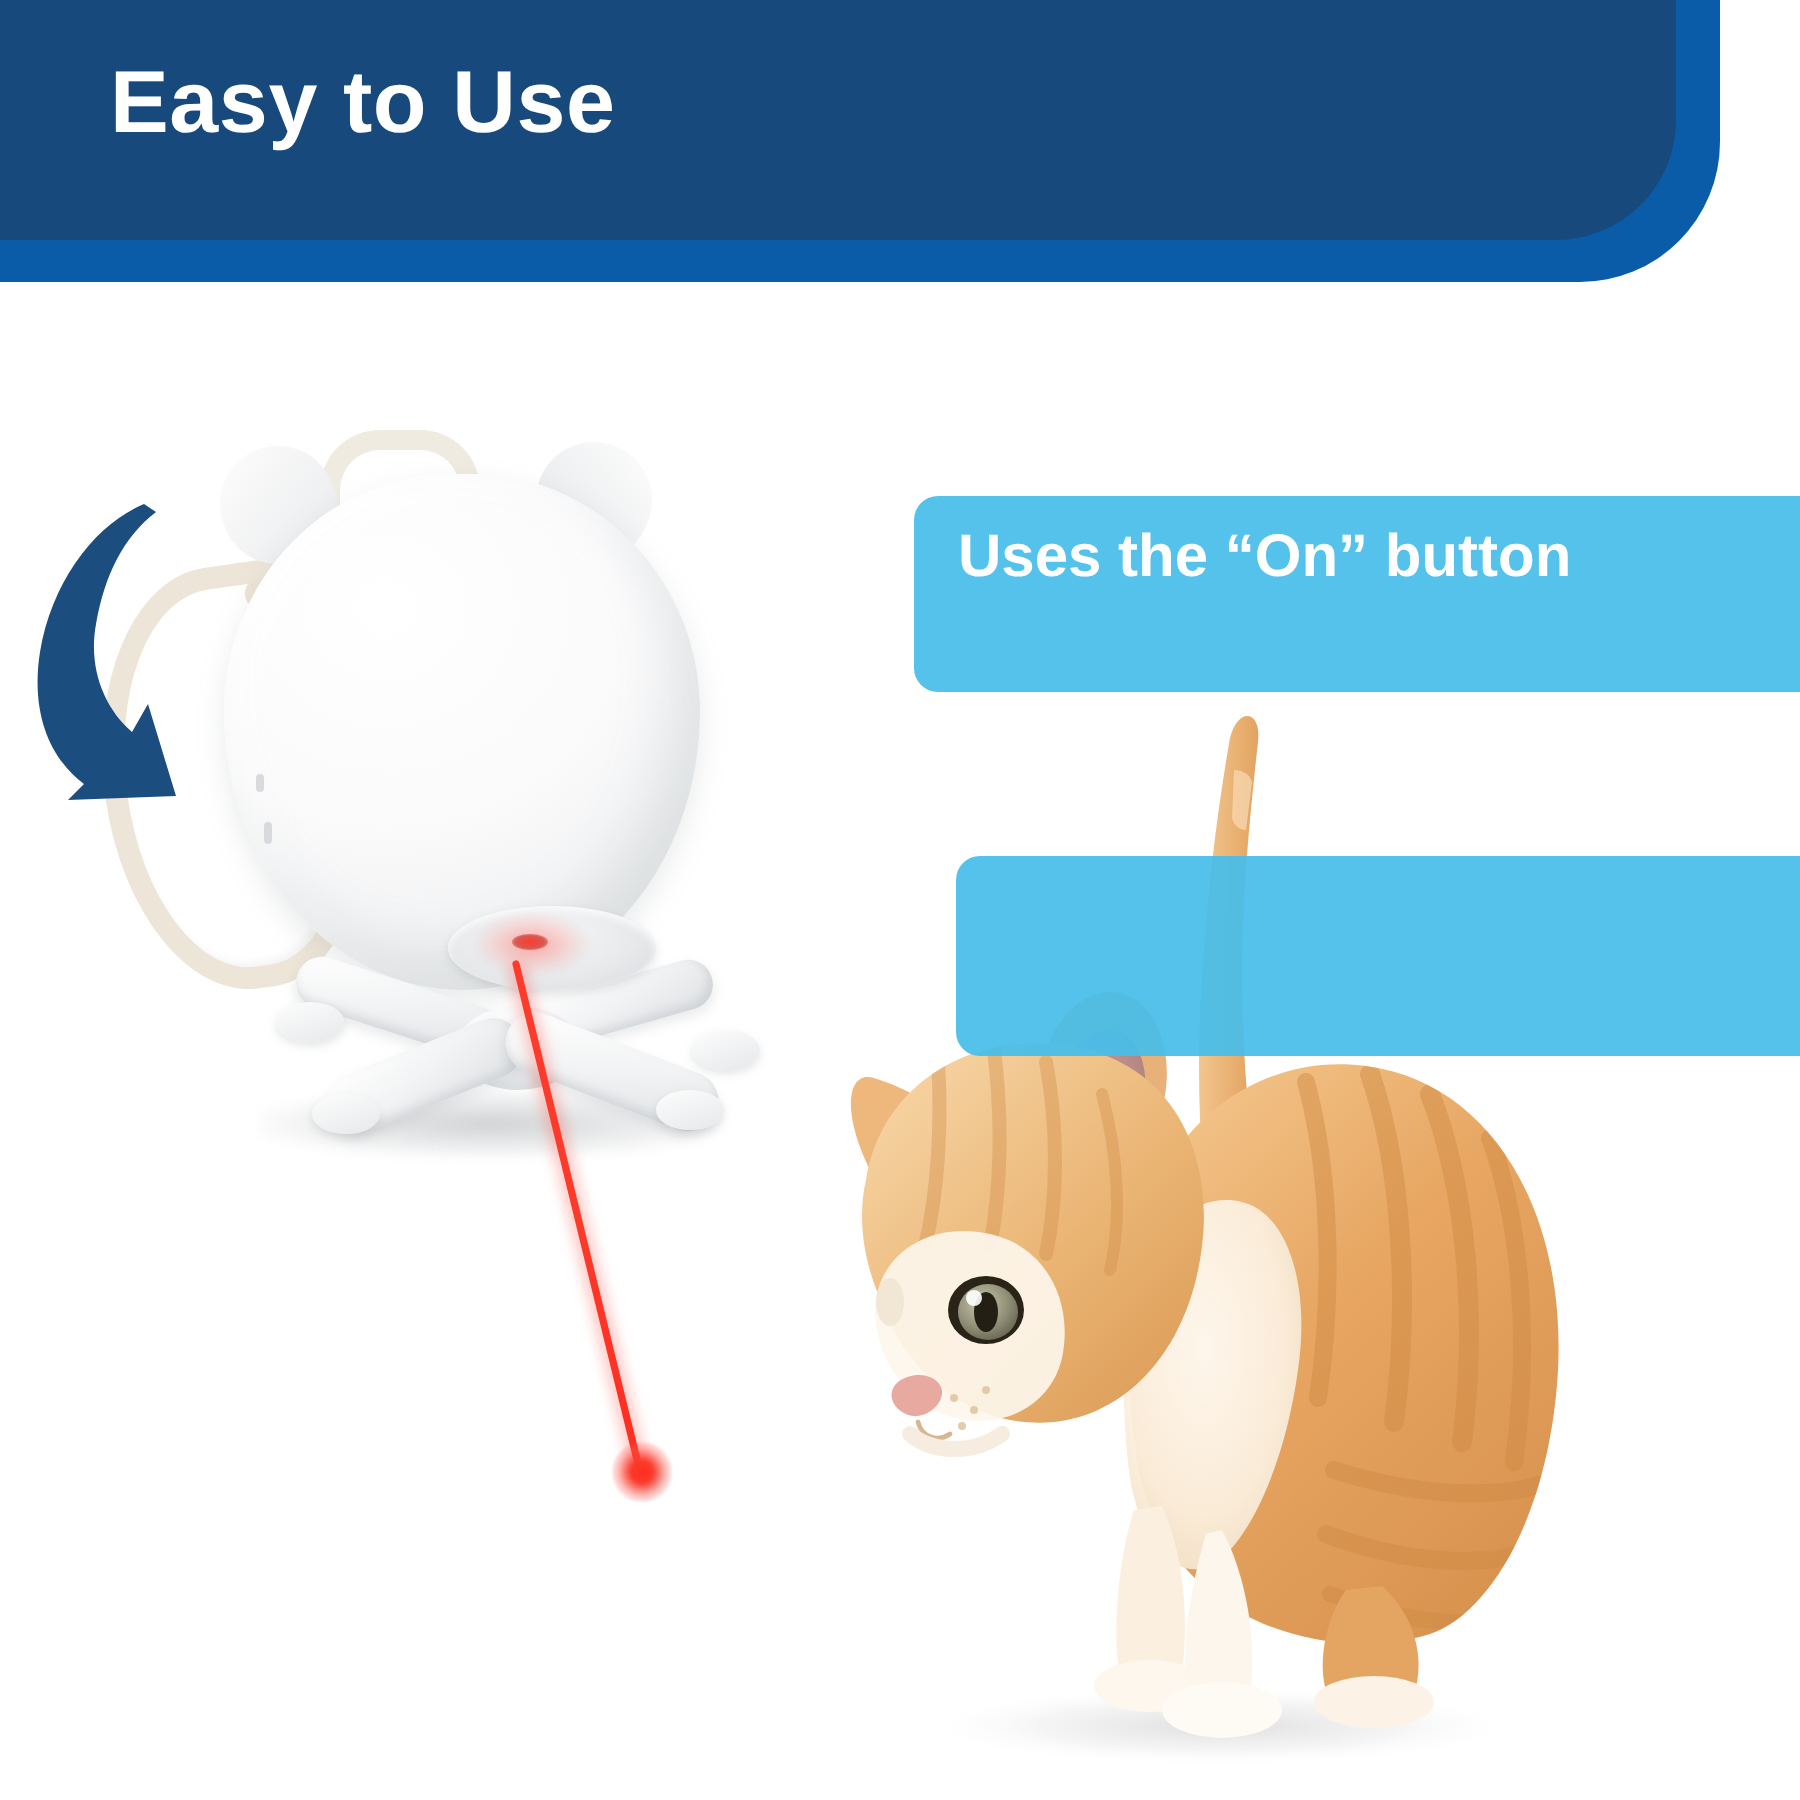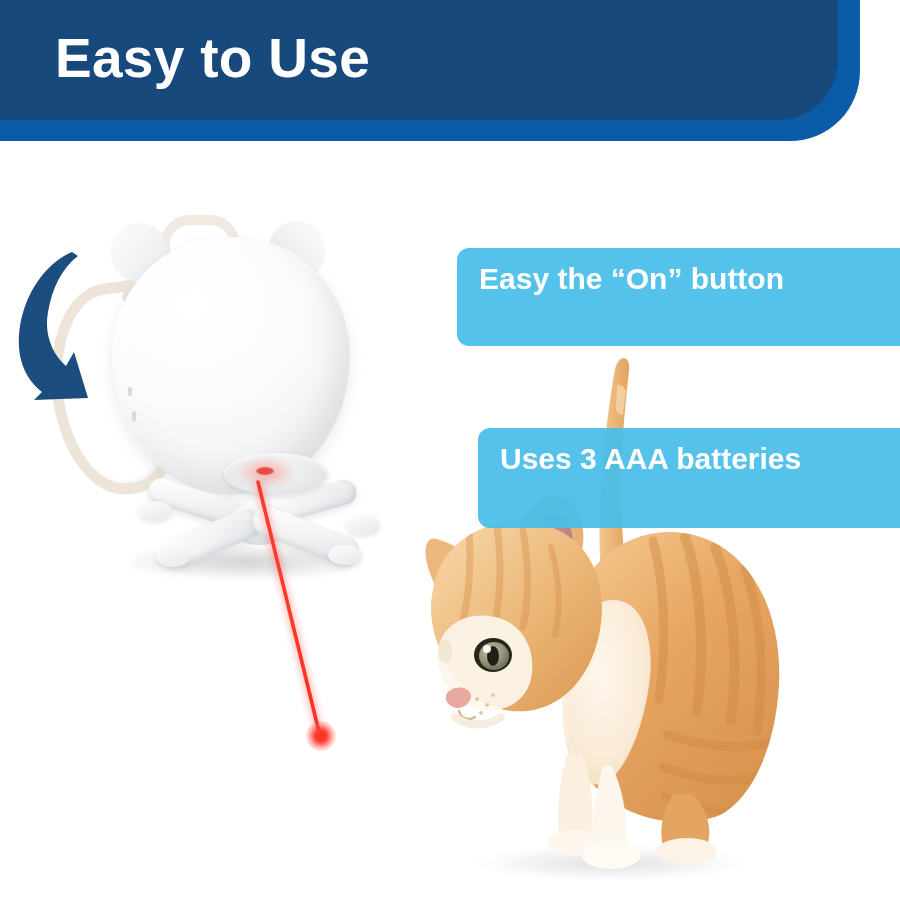--- a/index.html
+++ b/index.html
@@ -35,21 +35,21 @@
     top: 0;
     width: 838px;
     height: 120px;
     background: #17497c;
     border-bottom-right-radius: 60px;
   }
   .header-title {
     position: absolute;
     left: 55px;
     top: 28px;
-    font-size: 55px;
+    font-size: 44px;
     font-weight: bold;
     color: #ffffff;
     letter-spacing: 0.3px;
     line-height: 1.1;
     white-space: nowrap;
   }
 
   
   .callout {
     position: absolute;
@@ -499,20 +499,19 @@
         <circle cx="72" cy="350" r="2"></circle>
         <circle cx="66" cy="358" r="2"></circle>
         <circle cx="78" cy="340" r="2"></circle>
       </g>
 
       <path d="M40 362 C 52 372, 72 372, 86 362" stroke="#f7ece0" stroke-width="8" fill="none" stroke-linecap="round"></path>
     </svg>
   </div>
 
   <div class="callout" id="callout-1">
-    <span class="line">Easy the “On” button</span>
+    <span class="line">Uses the “On” button</span>
   </div>
 
   <div class="callout" id="callout-2">
-    <span class="line">Uses 3 AAA batteries</span>
   </div>
 
 </div>
 
 </body></html>

